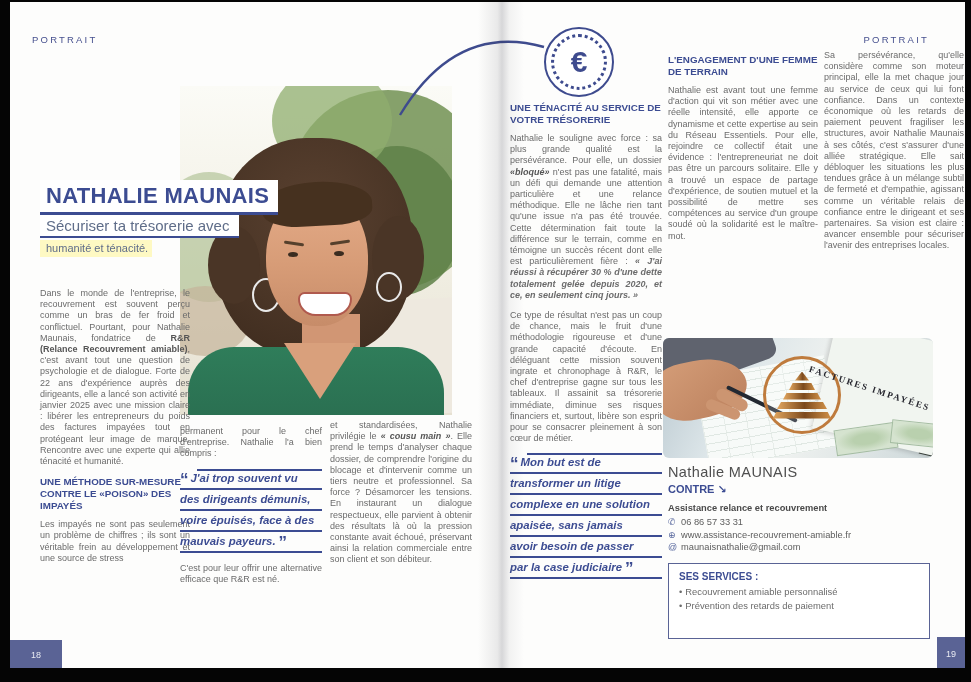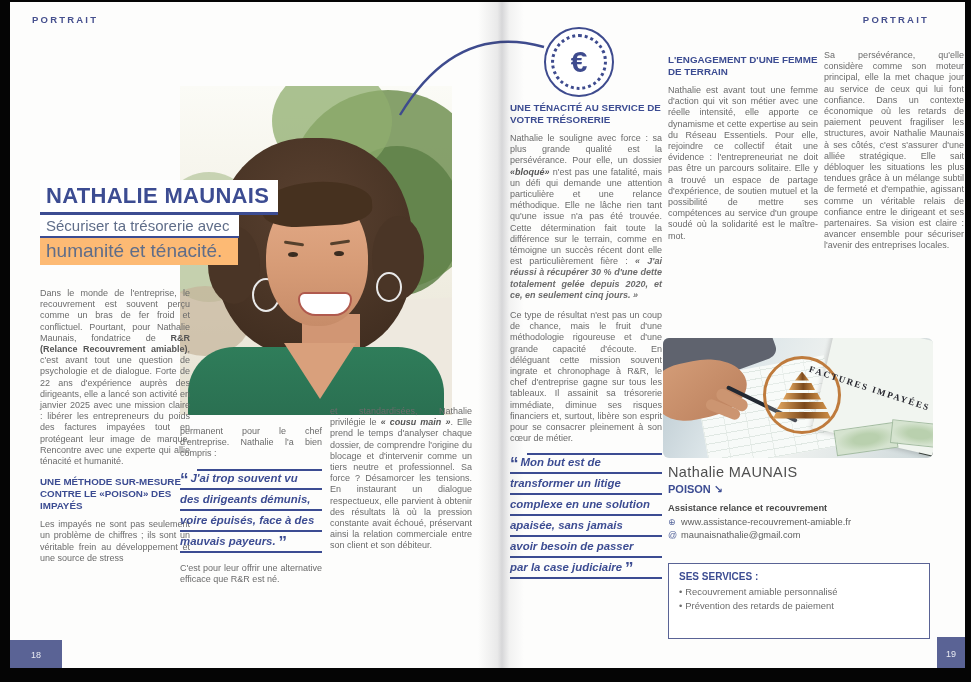--- a/index.html
+++ b/index.html
@@ -2,34 +2,34 @@
 <html><head>
 <meta charset="utf-8">
 <style>
   html,body{margin:0;padding:0;background:#000;}
   *{box-sizing:border-box;}
   .stage{position:relative;width:971px;height:682px;background:#050505;overflow:hidden;
          font-family:"Liberation Sans","DejaVu Sans",sans-serif;}
   .spread{position:absolute;left:10px;top:2px;width:955px;height:666px;background:#fdfdfc;overflow:hidden;}
   .fold{position:absolute;left:468px;top:0;width:46px;height:100%;
         background:linear-gradient(90deg,rgba(0,0,0,0) 0%,rgba(60,60,70,0.10) 42%,rgba(40,40,55,0.18) 52%,rgba(60,60,70,0.06) 68%,rgba(0,0,0,0) 100%);z-index:40;pointer-events:none;}
-  .kicker{position:absolute;font-weight:bold;font-size:9.5px;letter-spacing:2.2px;color:#46508e;z-index:30;}
+  .kicker{position:absolute;font-weight:normal;font-size:9.5px;letter-spacing:2.2px;color:#46508e;z-index:30;margin-top:20px;}
   
   .col{position:absolute;font-size:9px;line-height:11.2px;color:#6b6b6b;text-align:justify;z-index:20;}
   .col p{margin:0 0 9px;}
   .h-blue{color:#3c4c92;font-weight:bold;font-size:9.8px;line-height:12px;margin:4px 0 7px;text-align:left;}
   .bold-gray{font-weight:bold;color:#555;}
   .bi{font-weight:bold;font-style:italic;}
   
   .tblock{position:absolute;left:30px;top:178px;z-index:25;}
   .tblock .t1 span{display:inline-block;background:#fff;padding:3px 9px 3px 6px;border-bottom:3px solid #3c4c92;
         font-weight:bold;font-size:22px;letter-spacing:.3px;color:#3c4c92;}
   .tblock .t2 span{display:inline-block;background:#fff;padding:2px 10px 2px 6px;border-bottom:2.5px solid #3c4c92;
         font-size:15px;color:#5f6d89;}
-  .tblock .t3 span{display:inline-block;background:#fdba74;padding:2px 16px 3px 6px;font-size:19px;color:#5f6d89;}
+  .tblock .t3 span{display:inline-block;background:#fef9c3;padding:2px 4px 3px 6px;font-size:11px;color:#5f6d89;}
   
   .pquote{position:relative;color:#3c4c92;margin:8px 0 10px;text-align:left;}
   .pquote::before{content:"";position:absolute;top:0;left:17px;right:0;height:2px;background:#3c4c92;}
   .ql{display:block;border-bottom:2px solid #3c4c92;font-size:11.4px;line-height:19px;font-weight:bold;font-style:italic;}
   .qmark{font-size:17px;font-style:normal;font-weight:bold;position:relative;top:3px;margin-right:2px;line-height:0;}
   .qmark.end{margin-left:3px;margin-right:0;}
   
   .arc{position:absolute;left:388px;top:20px;z-index:28;}
   .euro-badge{position:absolute;left:534px;top:25px;width:70px;height:70px;background:#fff;border-radius:50%;
       border:2.5px solid #3e4b8e;display:flex;align-items:center;justify-content:center;z-index:29;}
@@ -147,21 +147,21 @@
       <p>permanent pour le chef d'entreprise. Nathalie l'a bien compris :</p>
       <div class="pquote">
         <span class="ql"><span class="qmark">“</span><span>J'ai trop souvent vu</span></span>
         <span class="ql"><span>des dirigeants démunis,</span></span>
         <span class="ql"><span>voire épuisés, face à des</span></span>
         <span class="ql"><span>mauvais payeurs.</span><span class="qmark end">”</span></span>
       </div>
       <p style="margin-bottom:2px;">C'est pour leur offrir une alternative efficace que R&amp;R est né.</p>
     </div>
 
-    <div class="col" style="left:320px;top:404px;width:142px;">
+    <div class="col" style="left:320px;top:418px;width:142px;">
       <p><span>et standardisées, Nathalie privilégie le </span><span class="bi" style="color:#555;">« cousu main »</span><span>. Elle prend le temps d'analyser chaque dossier, de comprendre l'origine du blocage et d'intervenir comme un tiers neutre et professionnel. Sa force ? Désamorcer les tensions. En instaurant un dialogue respectueux, elle parvient à obtenir des résultats là où la pression constante avait échoué, préservant ainsi la relation commerciale entre son client et son débiteur.</span></p>
     </div>
 
     <div class="col" style="left:500px;top:96px;width:152px;">
       <div class="h-blue">UNE TÉNACITÉ AU SERVICE DE VOTRE TRÉSORERIE</div>
       <p><span>Nathalie le souligne avec force : sa plus grande qualité est la persévérance. Pour elle, un dossier </span><span class="bi" style="color:#555;">«bloqué»</span><span> n'est pas une fatalité, mais un défi qui demande une attention particulière et une relance méthodique. Elle ne lâche rien tant qu'une issue n'a pas été trouvée. Cette détermination fait toute la différence sur le terrain, comme en témoigne un succès récent dont elle est particulièrement fière : </span><span class="bi">« J'ai réussi à récupérer 30 % d'une dette totalement gelée depuis 2020, et ce, en seulement cinq jours. »</span></p>
       <p>Ce type de résultat n'est pas un coup de chance, mais le fruit d'une méthodologie rigoureuse et d'une grande capacité d'écoute. En déléguant cette mission souvent ingrate et chronophage à R&amp;R, le chef d'entreprise gagne sur tous les tableaux. Il assainit sa trésorerie immédiate, diminue ses risques financiers et, surtout, libère son esprit pour se consacrer pleinement à son cœur de métier.</p>
       <div class="pquote">
         <span class="ql"><span class="qmark">“</span><span>Mon but est de</span></span>
         <span class="ql"><span>transformer un litige</span></span>
@@ -197,22 +197,23 @@
         <div class="pyr" style="width:26px;height:7px;clip-path:polygon(14% 0,86% 0,100% 100%,0 100%);"></div>
         <div class="pyr" style="width:38px;height:7px;clip-path:polygon(10% 0,90% 0,100% 100%,0 100%);"></div>
         <div class="pyr" style="width:50px;height:7px;clip-path:polygon(8% 0,92% 0,100% 100%,0 100%);"></div>
         <div class="pyr" style="width:58px;height:7px;clip-path:polygon(6% 0,94% 0,100% 100%,0 100%);"></div>
       </div>
       <div class="caption2">FACTURES IMPAYÉES ?</div>
     </div>
 
     <div class="contact">
       <div class="c-name">Nathalie MAUNAIS</div>
-      <div class="c-infos"><span>POISON</span> <span>↘</span></div>
+      <div class="c-infos"><span>CONTRE</span> <span>↘</span></div>
       <div class="c-tag">Assistance relance et recouvrement</div>
+      <div class="c-row"><span class="c-ic">✆</span><span>06 86 57 33 31</span></div>
       <div class="c-row"><span class="c-ic">⊕</span><span>www.assistance-recouvrement-amiable.fr</span></div>
       <div class="c-row"><span class="c-ic">@</span><span>maunaisnathalie@gmail.com</span></div>
     </div>
 
     <div class="svc">
       <div class="svc-title">SES SERVICES :</div>
       <div class="svc-item"><span class="svc-b">•</span><span>Recouvrement amiable personnalisé</span></div>
       <div class="svc-item"><span class="svc-b">•</span><span>Prévention des retards de paiement</span></div>
     </div>
 

